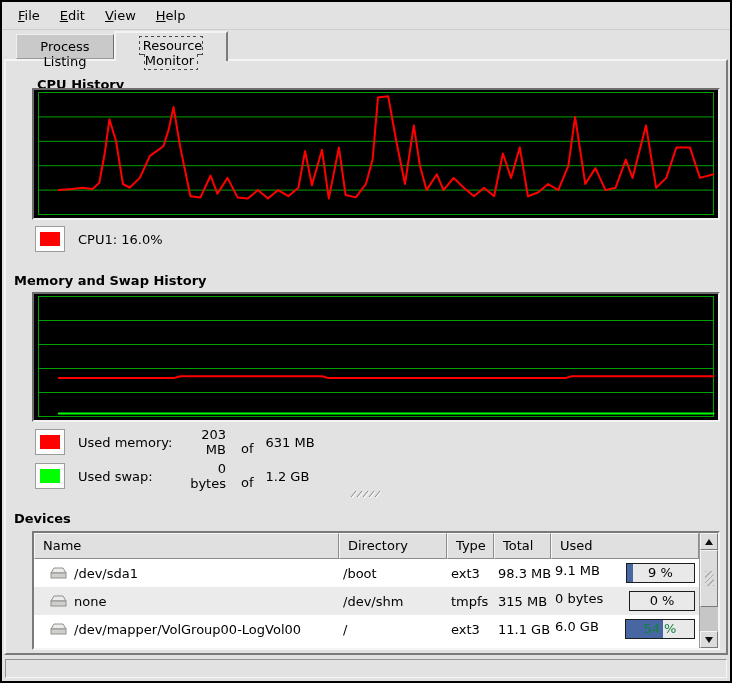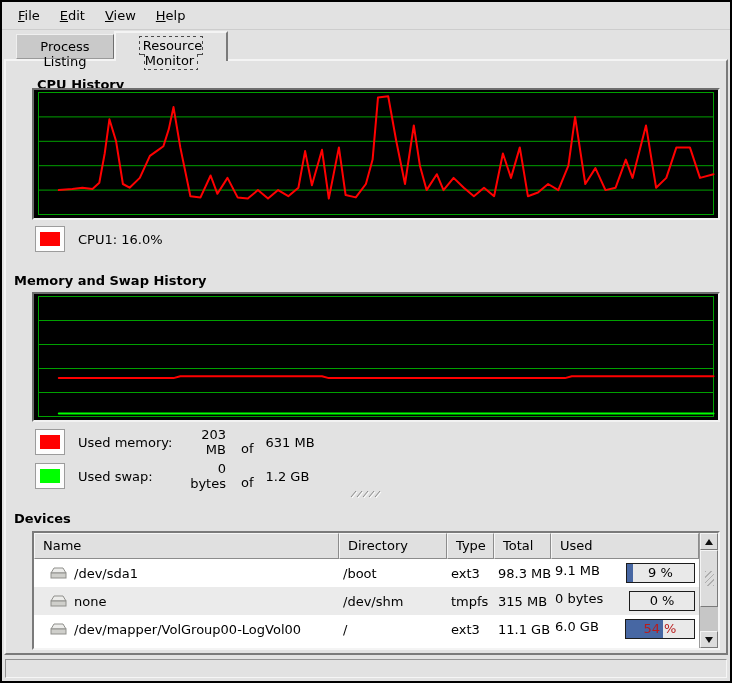--- a/index.html
+++ b/index.html
@@ -223,21 +223,21 @@
             </svg>
             <span>/dev/mapper/VolGroup00-LogVol00</span>
           </div>
           <div class="td col-dir">/</div>
           <div class="td col-type">ext3</div>
           <div class="td col-total">11.1 GB</div>
           <div class="td td-used col-used">
             <span>6.0 GB</span>
             <div class="pbar">
               <div class="pb-fill" style="width: 54%; background: rgb(71, 103, 163);"></div>
-              <span class="pb-label" style="color: #b91c1c;">54 %</span>
+              <span class="pb-label" style="color: #15803d;">54 %</span>
             </div>
           </div>
         </div>
       </div>
 
       <div class="vscroll">
         <div class="sb-btn">
           <span class="arr-up"></span>
         </div>
         <div class="sb-thumb">

